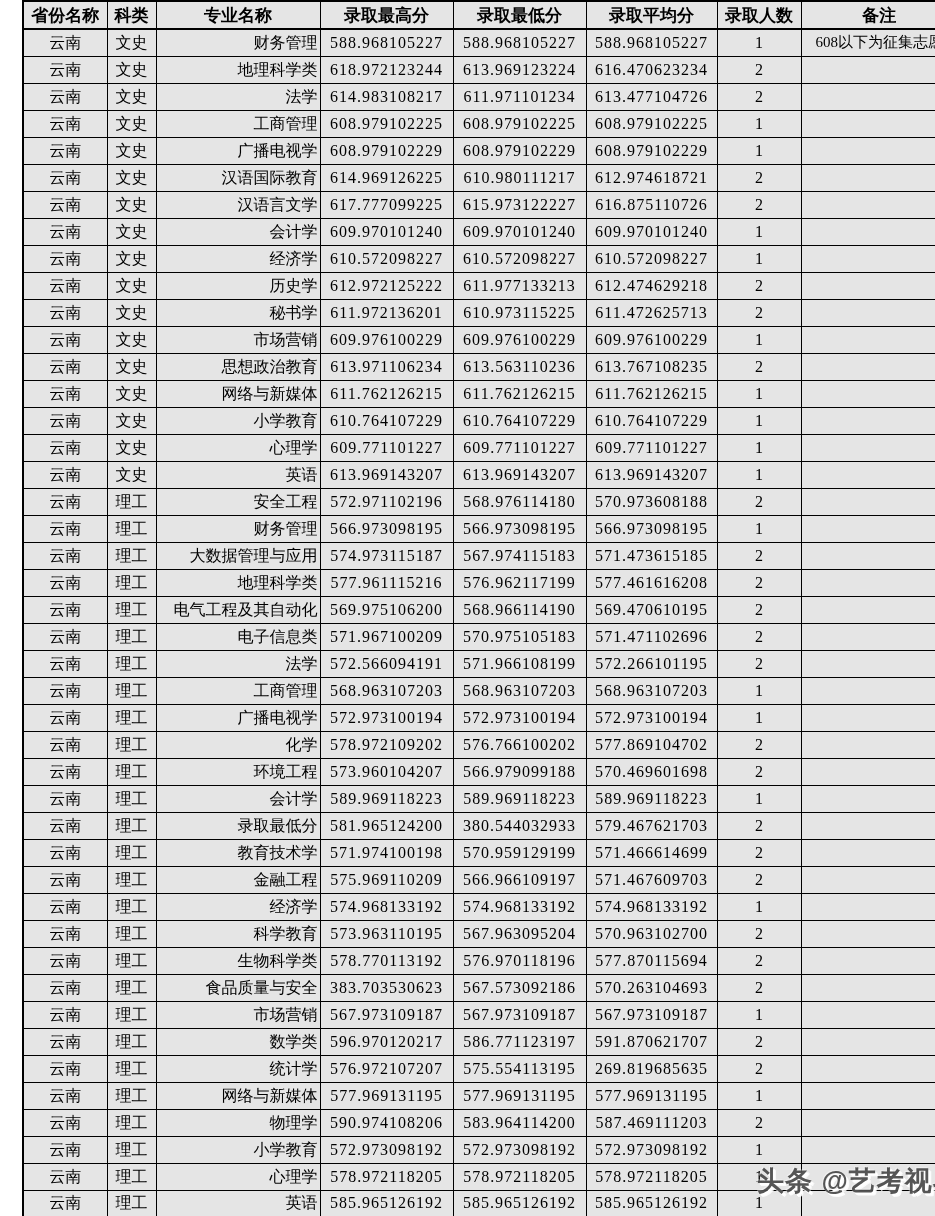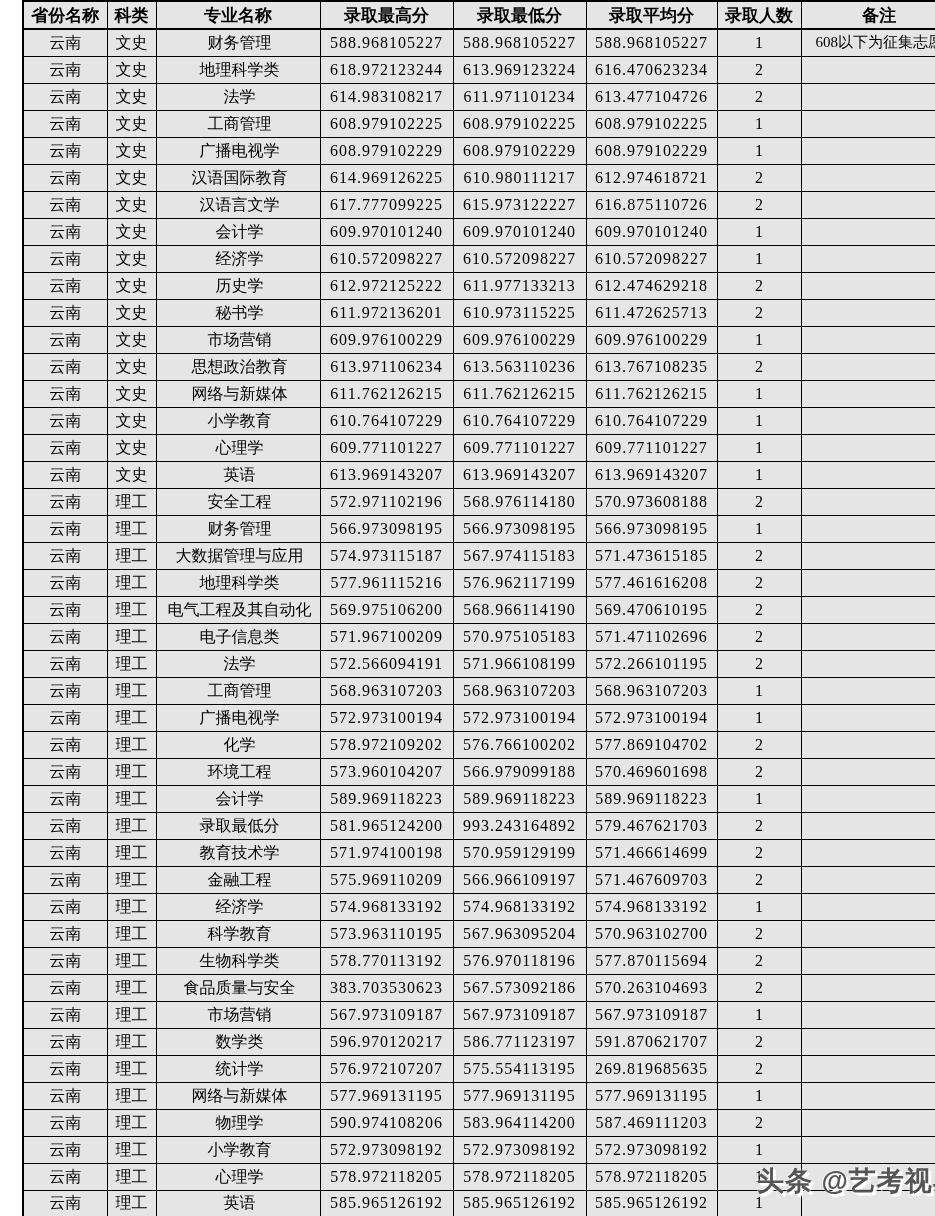--- a/index.html
+++ b/index.html
@@ -30,21 +30,21 @@
     line-height: 1;
   }
   .score-table thead th {
     height: 28px;
     font-weight: bold;
     font-size: 17px;
     border-bottom-width: 2px;
   }
   .score-table { border: 2px solid #000; }
   .score-table td.major {
-    text-align: center;
+    text-align: right;
     padding-left: 5px;
   }
   .score-table td.num {
     letter-spacing: 1px;
     font-size: 16px;
   }
   .score-table td.remark { font-size: 15px; }
   .watermark {
     position: absolute;
     left: 735px;
@@ -374,21 +374,21 @@
           <td class="num">589.969118223</td>
           <td class="num">589.969118223</td>
           <td>1</td>
           <td class="remark"></td>
         </tr>
         <tr>
           <td>云南</td>
           <td>理工</td>
           <td class="major">录取最低分</td>
           <td class="num">581.965124200</td>
-          <td class="num">993.243164892</td>
+          <td class="num">380.544032933</td>
           <td class="num">579.467621703</td>
           <td>2</td>
           <td class="remark"></td>
         </tr>
         <tr>
           <td>云南</td>
           <td>理工</td>
           <td class="major">教育技术学</td>
           <td class="num">571.974100198</td>
           <td class="num">570.959129199</td>

